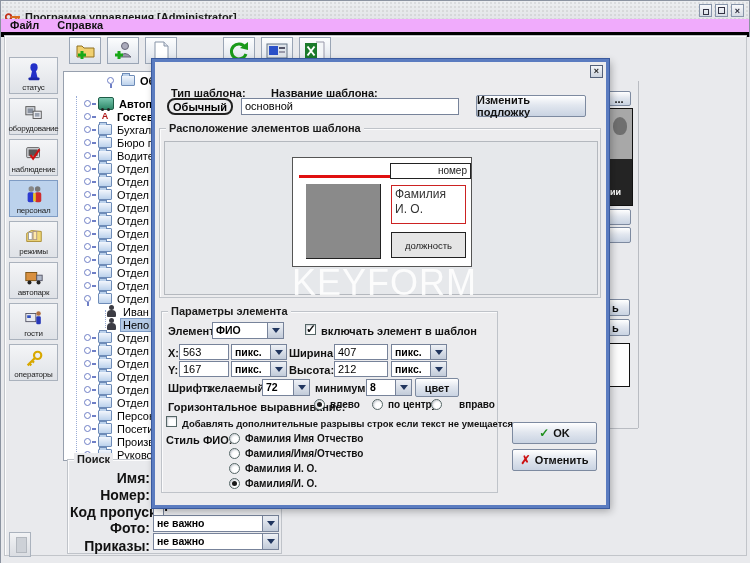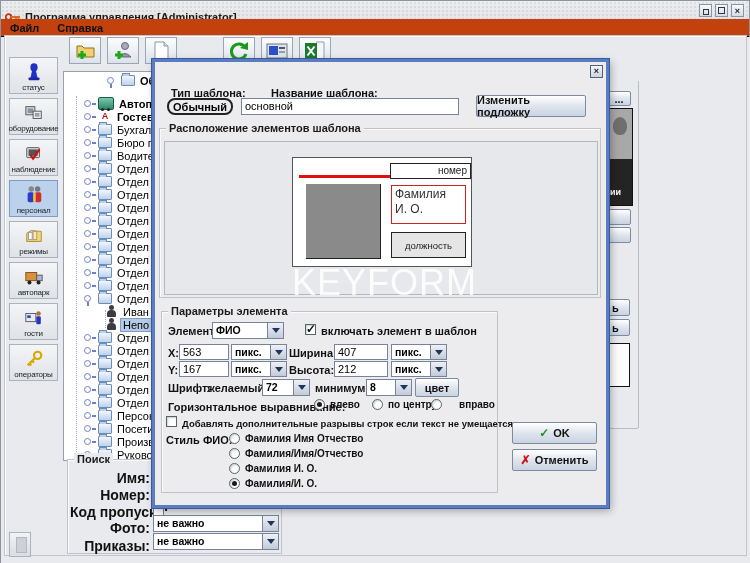--- a/index.html
+++ b/index.html
@@ -12,21 +12,21 @@
   .titlebar{position:absolute;left:0;top:0;width:100%;height:32px;
     background-image:radial-gradient(rgba(0,0,0,.07) 1px,transparent 1.2px),linear-gradient(#eceef0,#dcdee2);
     background-size:4px 4px,100% 100%;display:flex;align-items:center;border-bottom:1px solid #b9bcc2;box-sizing:border-box;}
   .titlebar .ttext{font-weight:bold;font-size:11px;color:#1a1a1a;margin-left:4px;white-space:nowrap;}
   .keyico{width:16px;height:12px;margin-left:4px;flex:0 0 auto;}
   .wcontrols{position:absolute;right:5px;top:3px;display:flex;gap:3px;}
   .wc{width:13px;height:13px;background:linear-gradient(#f8f9fb,#d6dbe4);border:1px solid #8795aa;box-sizing:border-box;display:flex;align-items:center;justify-content:center;font-size:9px;font-weight:bold;color:#223;}
   .wc .sq{width:5px;height:5px;border:1px solid #334;}
   .wc .sq.small{width:4px;height:4px;align-self:flex-end;margin:0 0 1px 1px;}
   
-  .menubar{position:absolute;left:0;top:18px;width:100%;height:18px;background:#c2410c;border-bottom:1px solid #000000;box-sizing:border-box;display:flex;align-items:center;}
+  .menubar{position:absolute;left:0;top:18px;width:100%;height:18px;background:#f0abfc;border-bottom:5px solid #000000;box-sizing:border-box;display:flex;}
   .menu-item{font-weight:bold;font-size:11px;color:#111;padding:0 9px;}
   
   .content{position:absolute;left:0;top:36px;width:750px;height:527px;background:#e9eaed;}
   .content .frame{position:absolute;left:3px;top:-2px;right:4px;bottom:8px;border:1px solid #c2c5ca;box-shadow:inset 1px 1px 0 #fdfdfd;}
   
   .tool-btn{position:absolute;top:0;width:32px;height:27px;background:linear-gradient(#fcfdfe,#dde2ea);border:1px solid #9aa5b5;box-sizing:border-box;display:flex;align-items:center;justify-content:center;}
   .tool-ico svg{display:block;}
   
   .sidebar{position:absolute;left:8px;top:20px;width:49px;}
   .side-btn{width:49px;height:37px;margin-bottom:4px;background:linear-gradient(#f4f5f7,#dfe2e7);border:1px solid #aab2bd;box-sizing:border-box;display:flex;flex-direction:column;align-items:center;justify-content:flex-end;padding-bottom:1px;}

